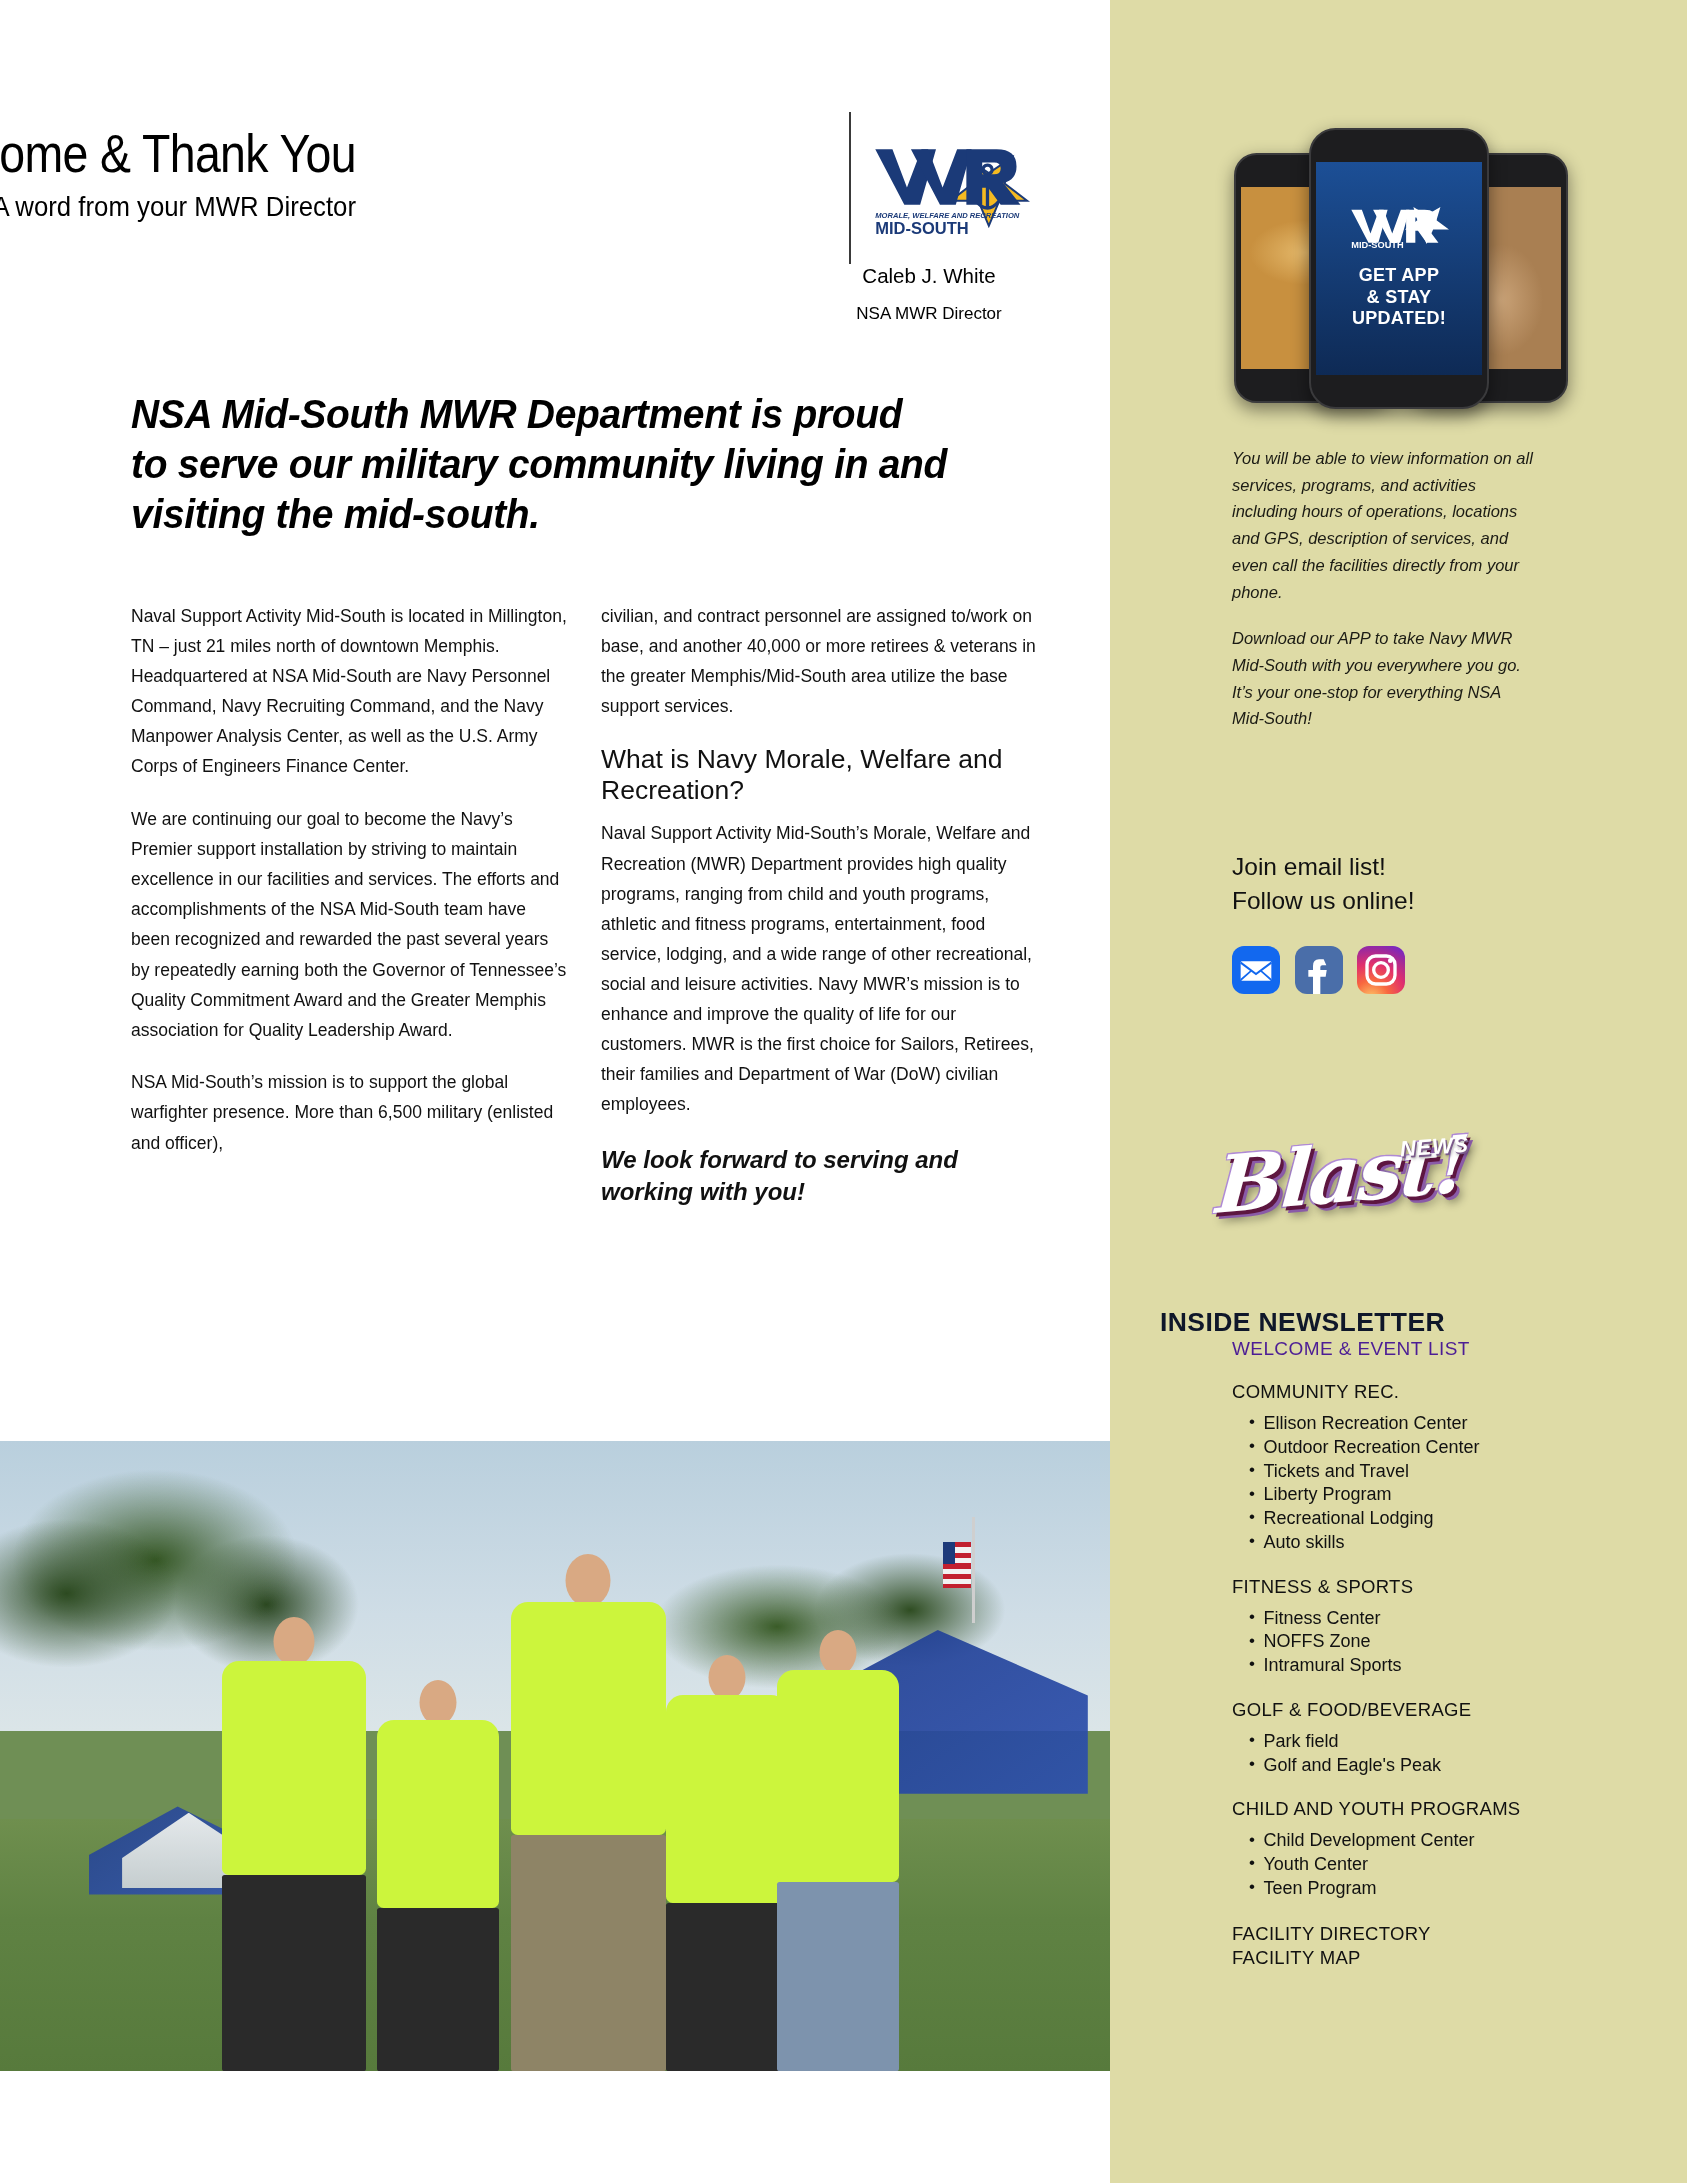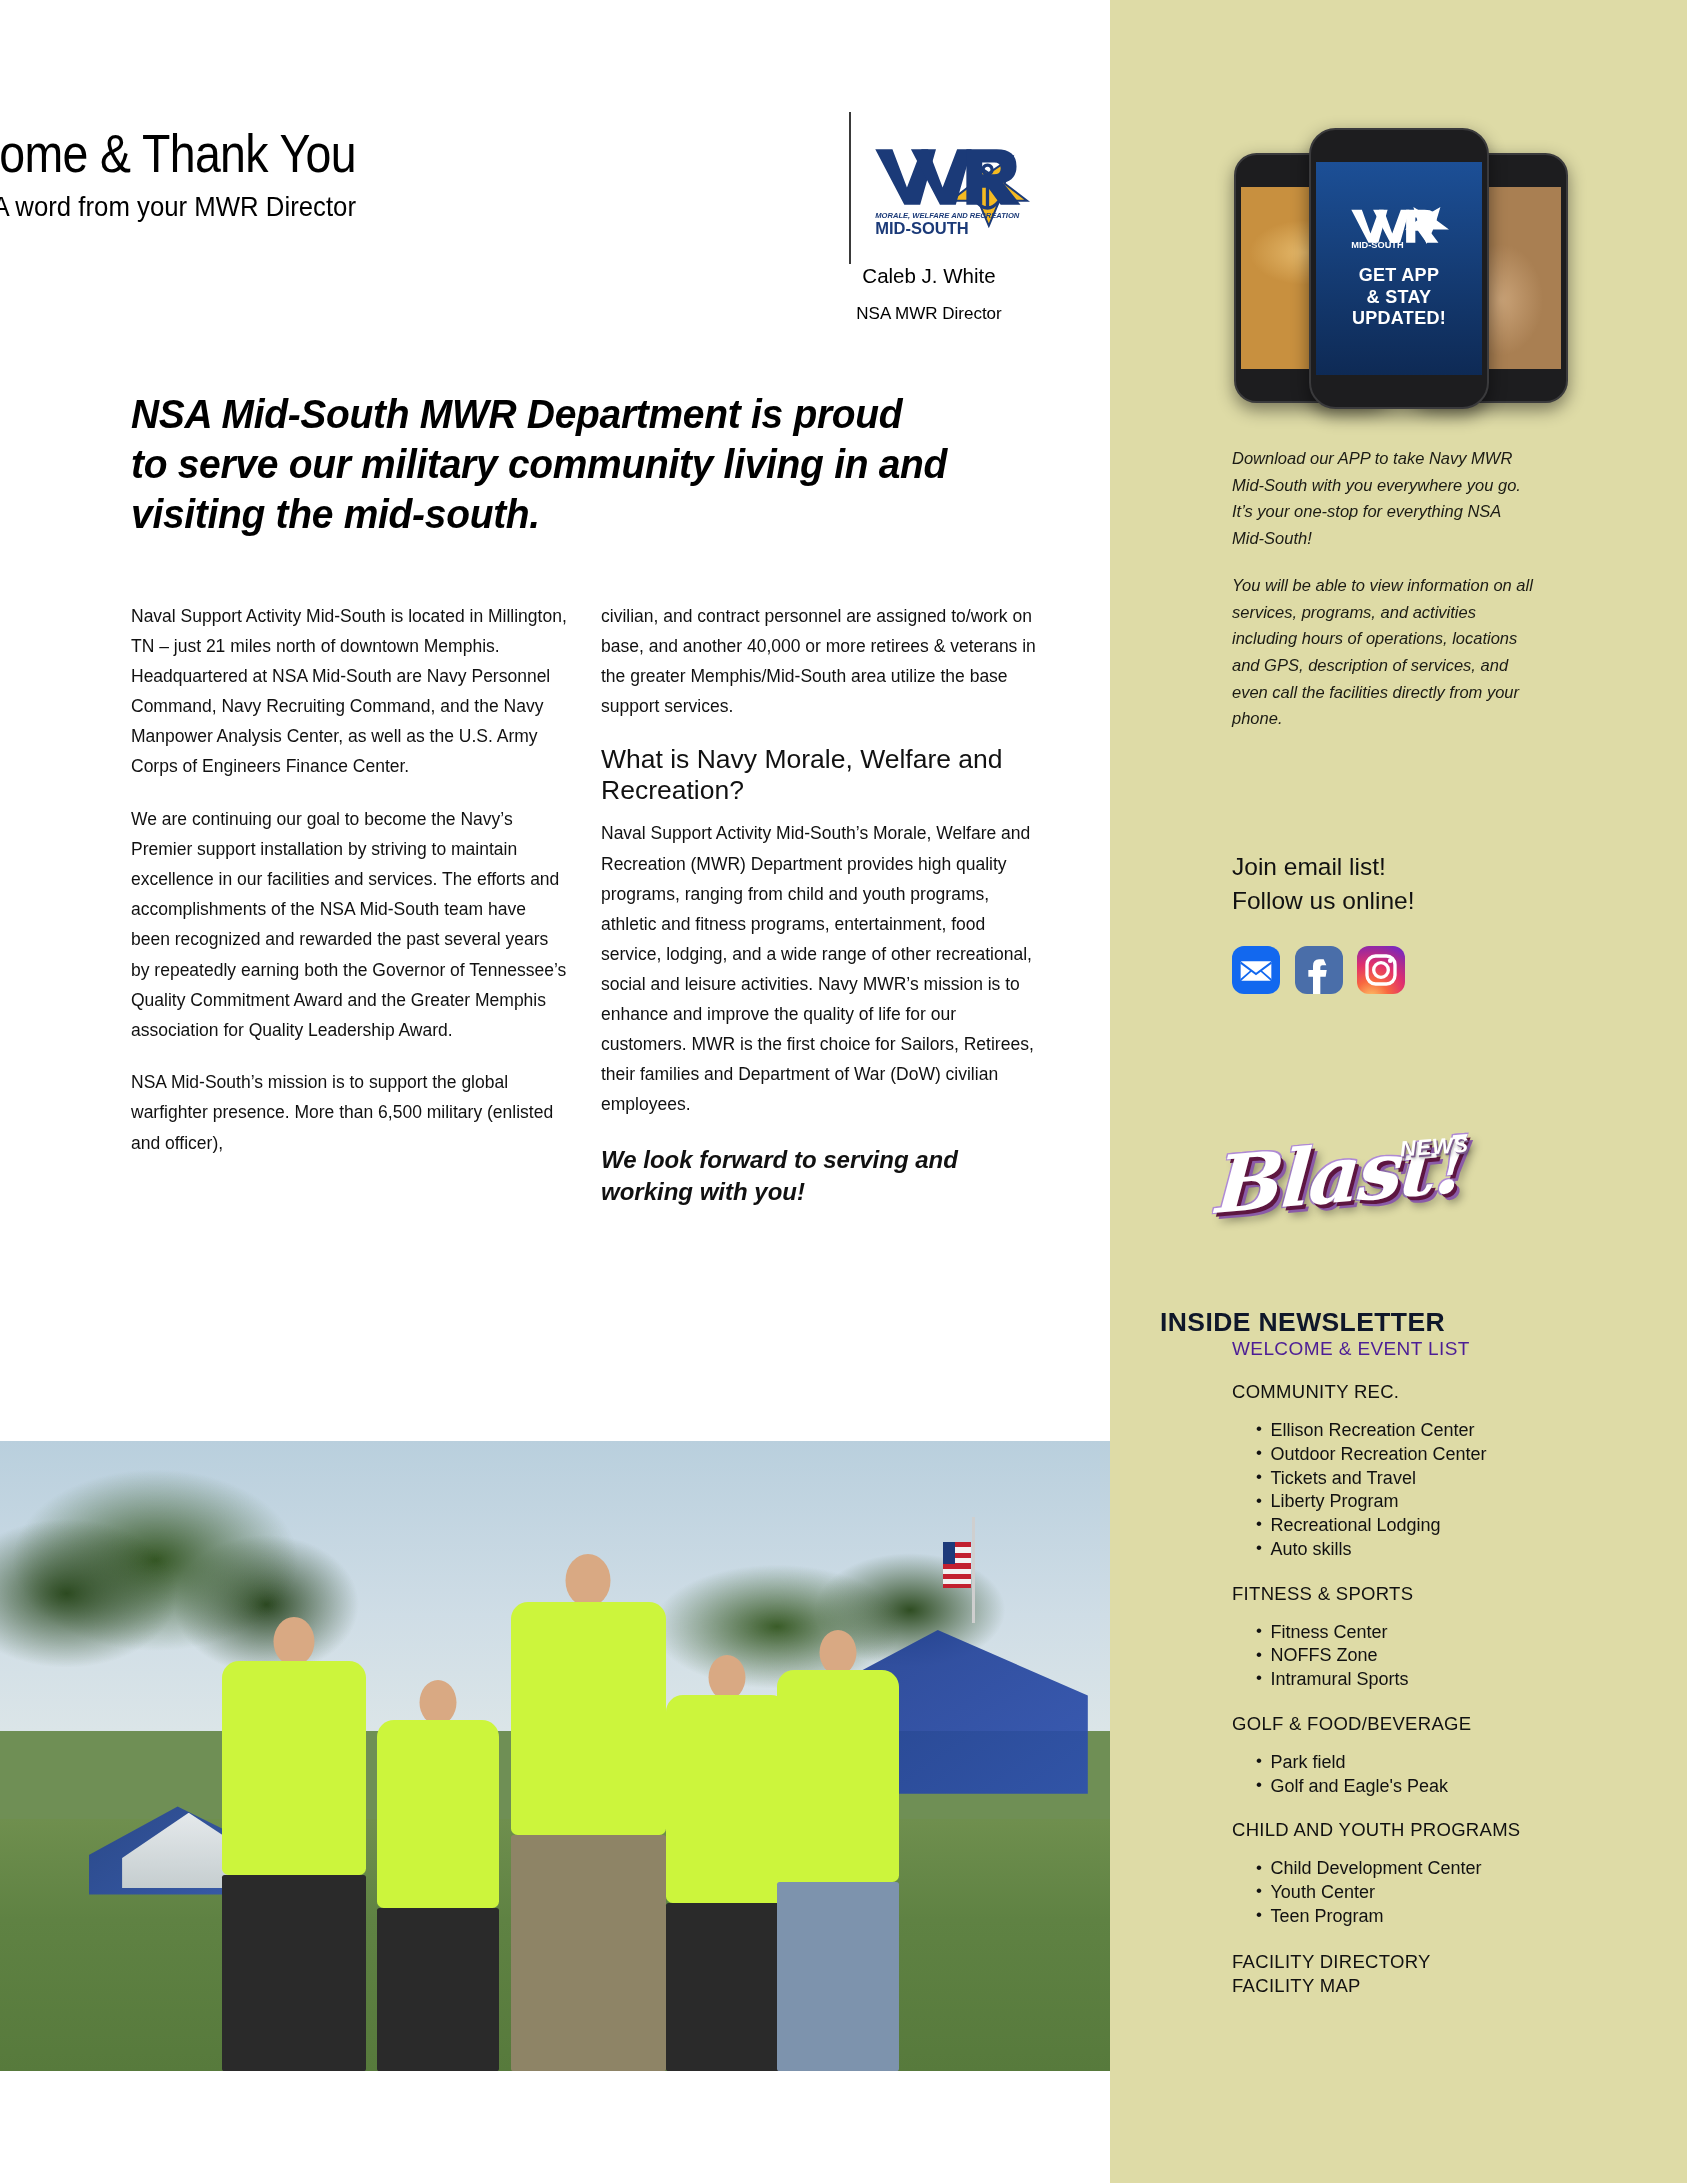--- a/index.html
+++ b/index.html
@@ -152,21 +152,21 @@
     transform:rotate(-4deg);
   }
 
   .inside-title{position:absolute;left:1160px;top:1307px;
       font-size:26.5px;font-weight:700;letter-spacing:0.4px;color:#0f172a;}
   .inside-sub{position:absolute;left:1232px;top:1338px;
       font-size:19px;letter-spacing:0.4px;color:#4c1d95;}
   .toc{position:absolute;left:1232px;top:1381px;width:331px;color:#111;}
   .toc-group{margin-bottom:21px;}
   .toc-head{font-size:18.5px;letter-spacing:0.3px;margin-bottom:2.6px;}
-  .toc-list{list-style:none;margin:16px;padding:0;}
+  .toc-list{list-style:none;margin:9px;padding:0;}
   .toc-list li{font-size:18px;line-height:1.32;padding-left:22.5px;position:relative;}
   .toc-list li:before{content:"•";position:absolute;left:8px;top:-0.7px;font-size:17px;}
   .toc-foot{font-size:18.5px;letter-spacing:0.3px;line-height:1.34;margin-top:4px;}
 </style>
 </head>
 <body>
 
 <div class="page">
 
   <div class="sidebar"></div>
@@ -274,22 +274,22 @@
         <div class="app-cta">
           <div>GET APP</div>
           <div>&amp; STAY</div>
           <div>UPDATED!</div>
         </div>
       </div>
     </div>
   </div>
 
   <div class="app-copy">
+    <p>You will be able to view information on all services, programs, and activities including hours of operations, locations and GPS, description of services, and even call the facilities directly from your phone.</p>
     <p>Download our APP to take Navy MWR Mid-South with you everywhere you go. It’s your one-stop for everything NSA Mid-South!</p>
-    <p>You will be able to view information on all services, programs, and activities including hours of operations, locations and GPS, description of services, and even call the facilities directly from your phone.</p>
   </div>
 
   <div class="join">
     <div>Join email list!</div>
     <div>Follow us online!</div>
   </div>
 
   <div class="social">
     <div class="sicon s-mail">
       <svg viewBox="0 0 72 72" width="48" height="48">

